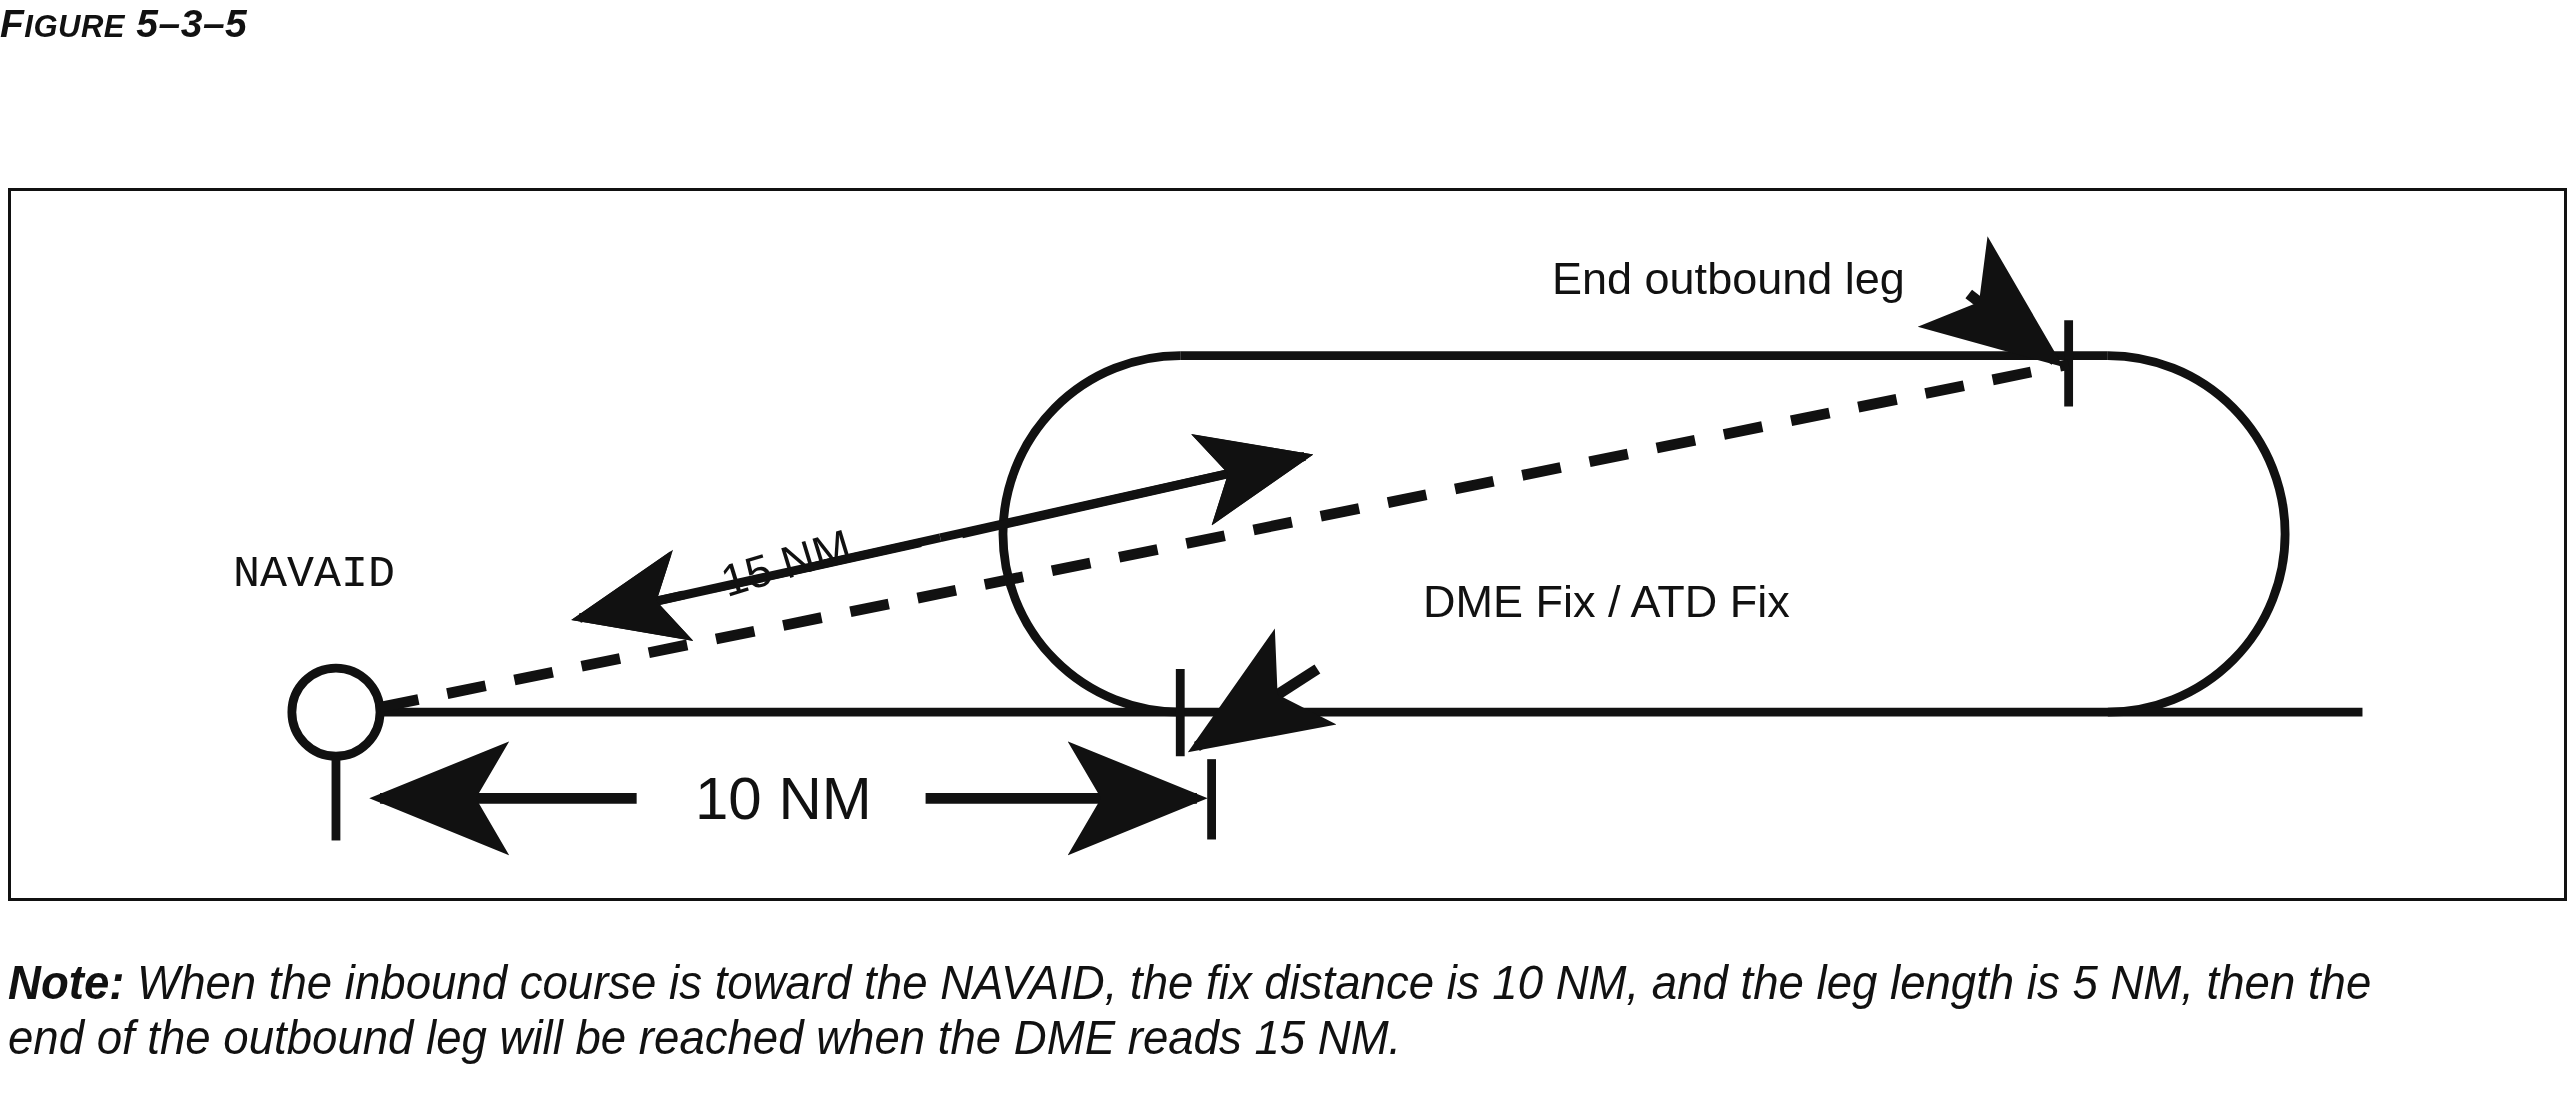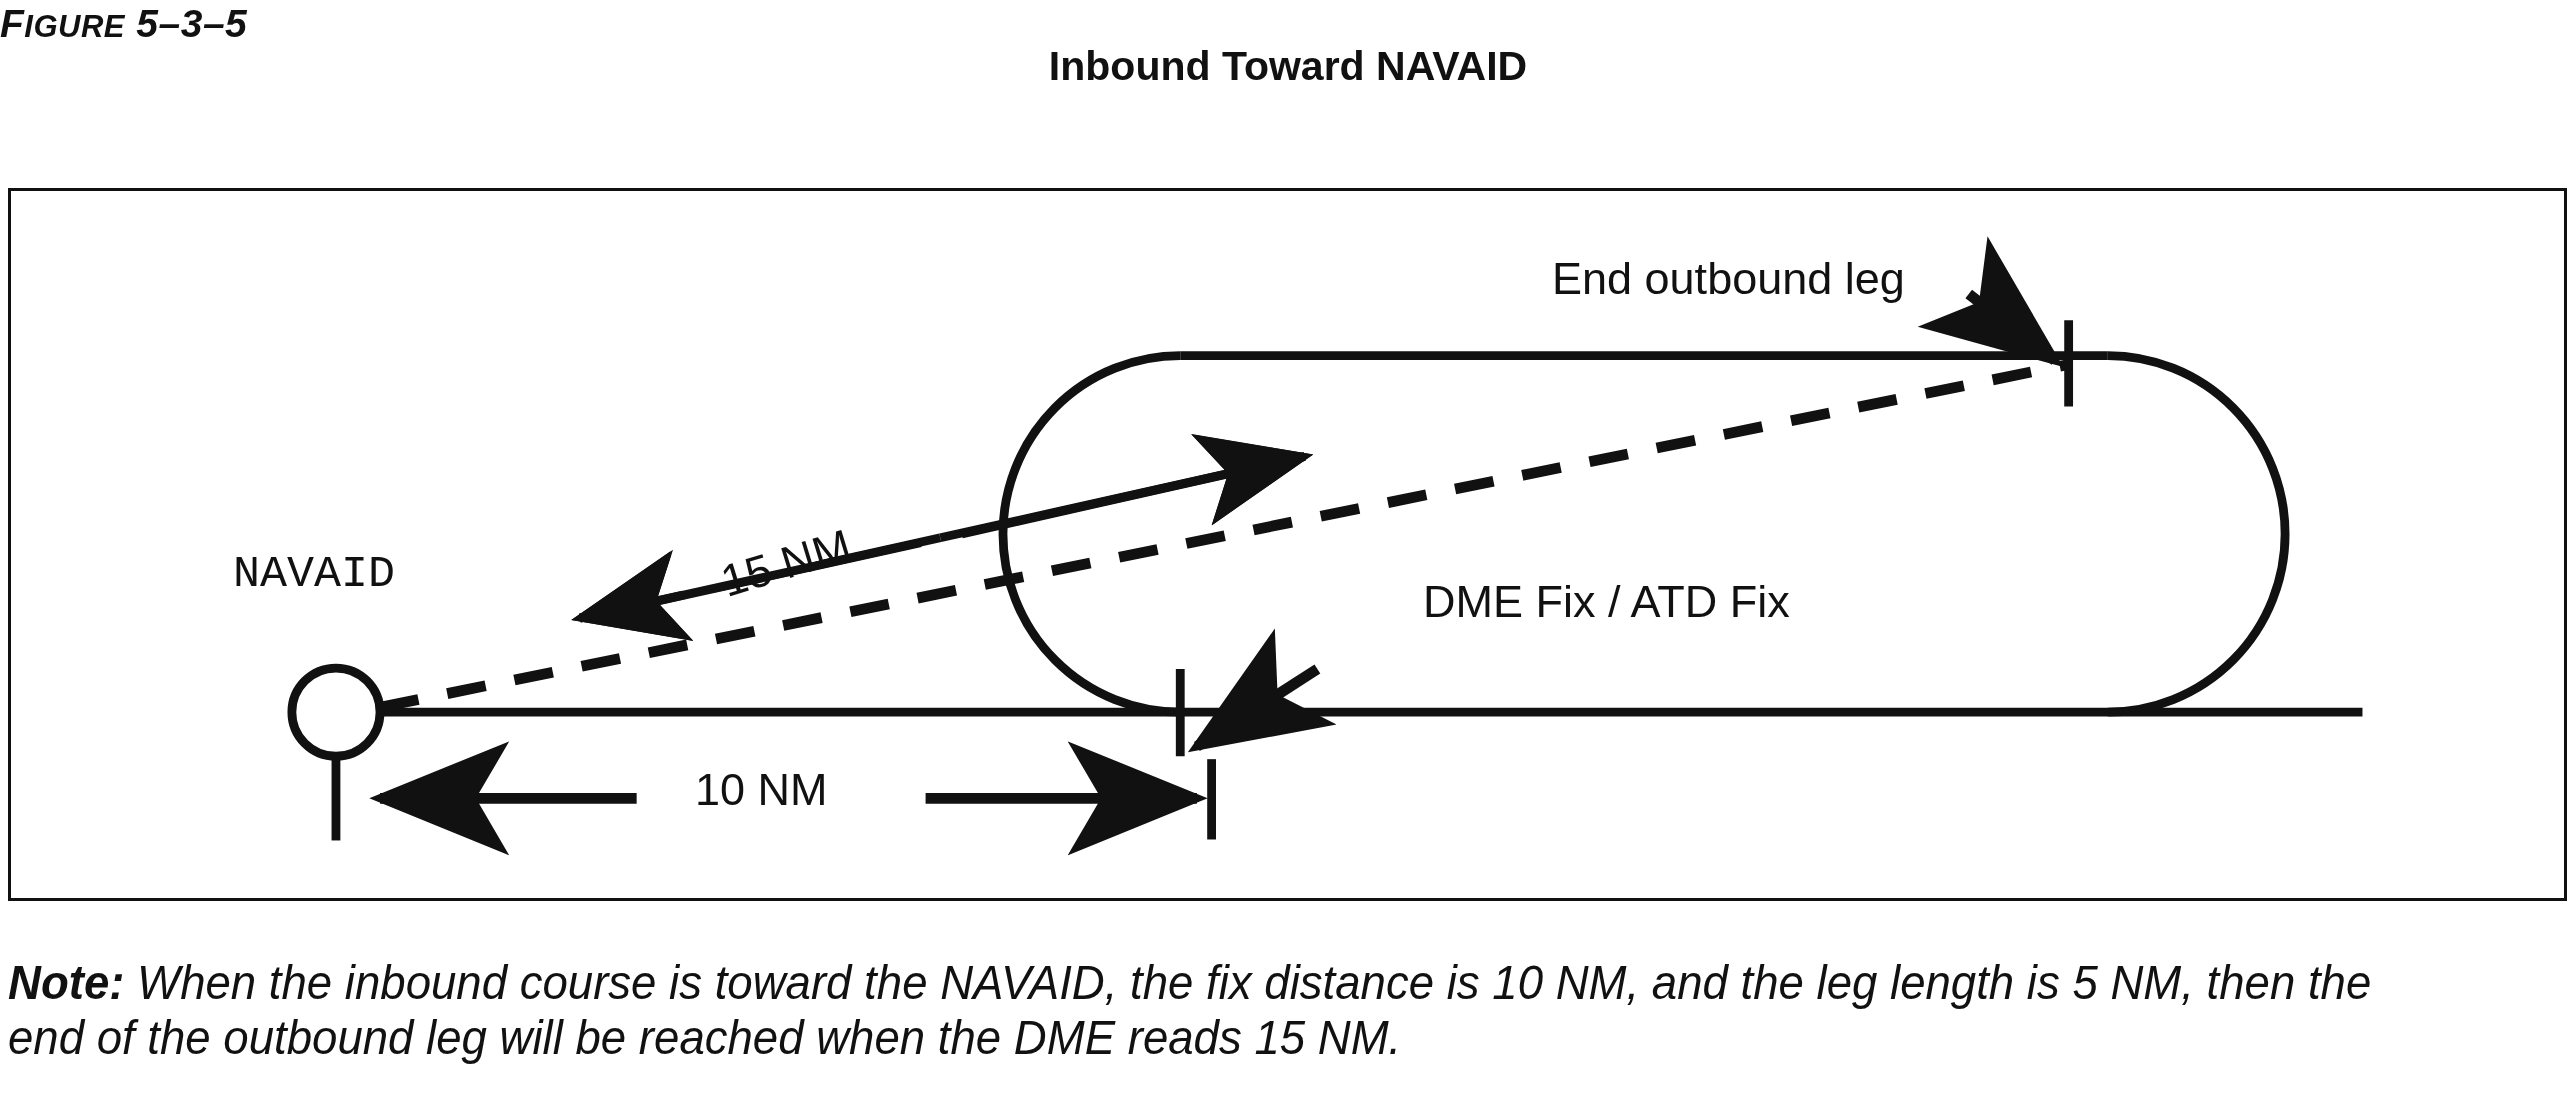--- a/index.html
+++ b/index.html
@@ -76,21 +76,21 @@
     position: absolute;
     font-family: "Liberation Sans", sans-serif;
     font-size: 45px;
     font-weight: normal;
     color: #111111;
     white-space: pre;
   }
   #label-navaid      { left: 233px;  top: 549px; font-family: Liberation Mono, monospace; }
   #label-end-leg     { left: 1552px; top: 253px; }
   #label-dme-fix     { left: 1423px; top: 576px; }
-  #label-10nm        { left: 695px;  top: 764px; font-size: 45px; }
+  #label-10nm        { left: 695px;  top: 764px; font-size: 60px; }
   #label-15nm {
     left: 715px;
     top: 558px;
     transform: rotate(-17deg);
     transform-origin: left top;
   }
 
   
   #note {
     position: absolute;
@@ -110,21 +110,20 @@
     font-style: italic;
   }
 </style>
 </head>
 <body>
 
 <div id="page">
 
   <div class="fig-title"><span><span>F</span><span class="smallcaps">IGURE</span><span> 5–3–5</span></span></div>
 
-  <div class="fig-subtitle">Inbound Toward NAVAID</div>
 
   <div id="figure-frame"></div>
 
   <svg id="diagram-svg" viewBox="0 0 2630 1128">
     <defs>
       <marker id="arrowSolid" markerWidth="13" markerHeight="11" refX="12" refY="5.5" orient="auto" markerUnits="strokeWidth">
         <path d="M0,0.2 L13,5.5 L0,10.8 L3.1,5.5 Z" fill="#111111"></path>
       </marker>
       <marker id="arrowSolidStart" markerWidth="13" markerHeight="11" refX="12" refY="5.5" orient="auto" markerUnits="strokeWidth">
         <path d="M0,0.2 L13,5.5 L0,10.8 L3.1,5.5 Z" fill="#111111"></path>

